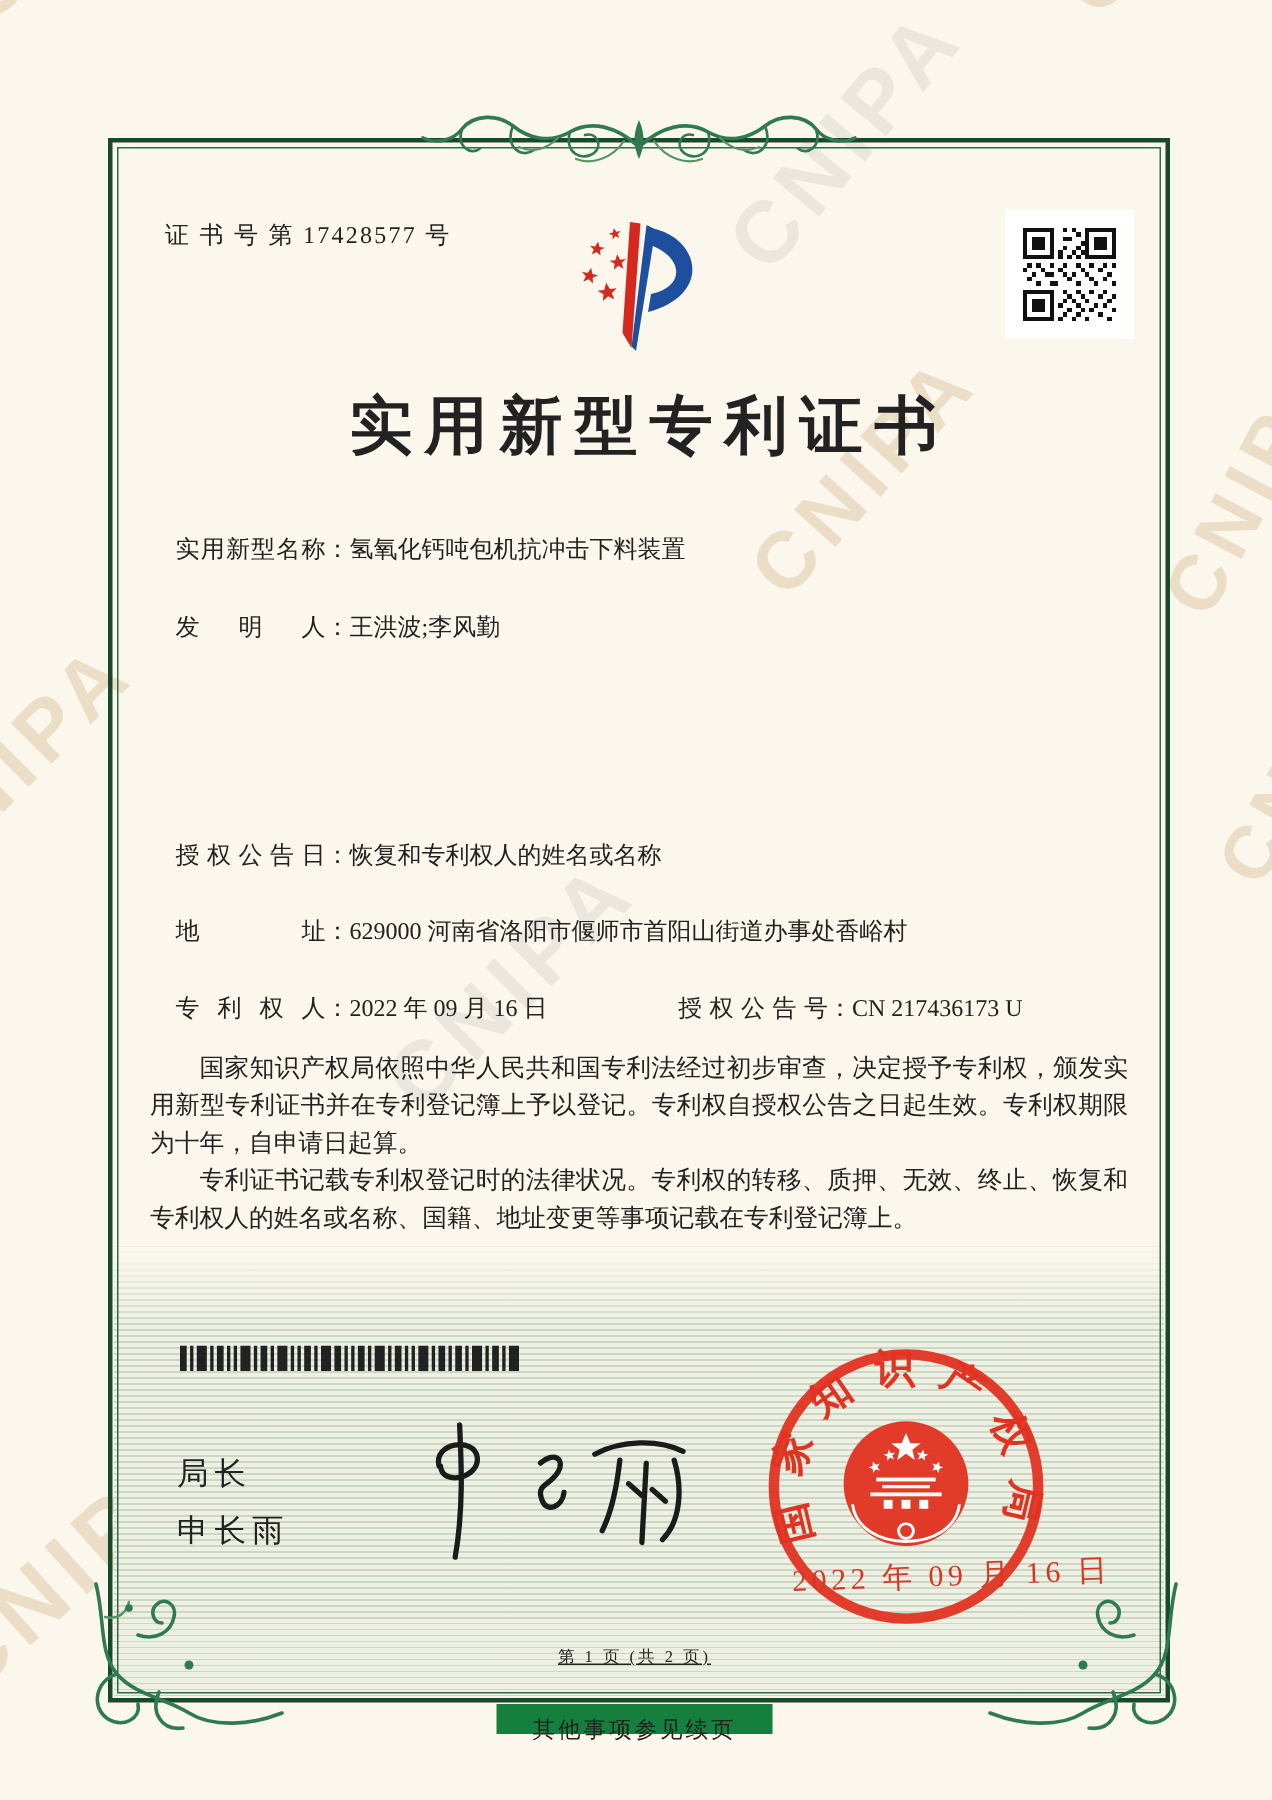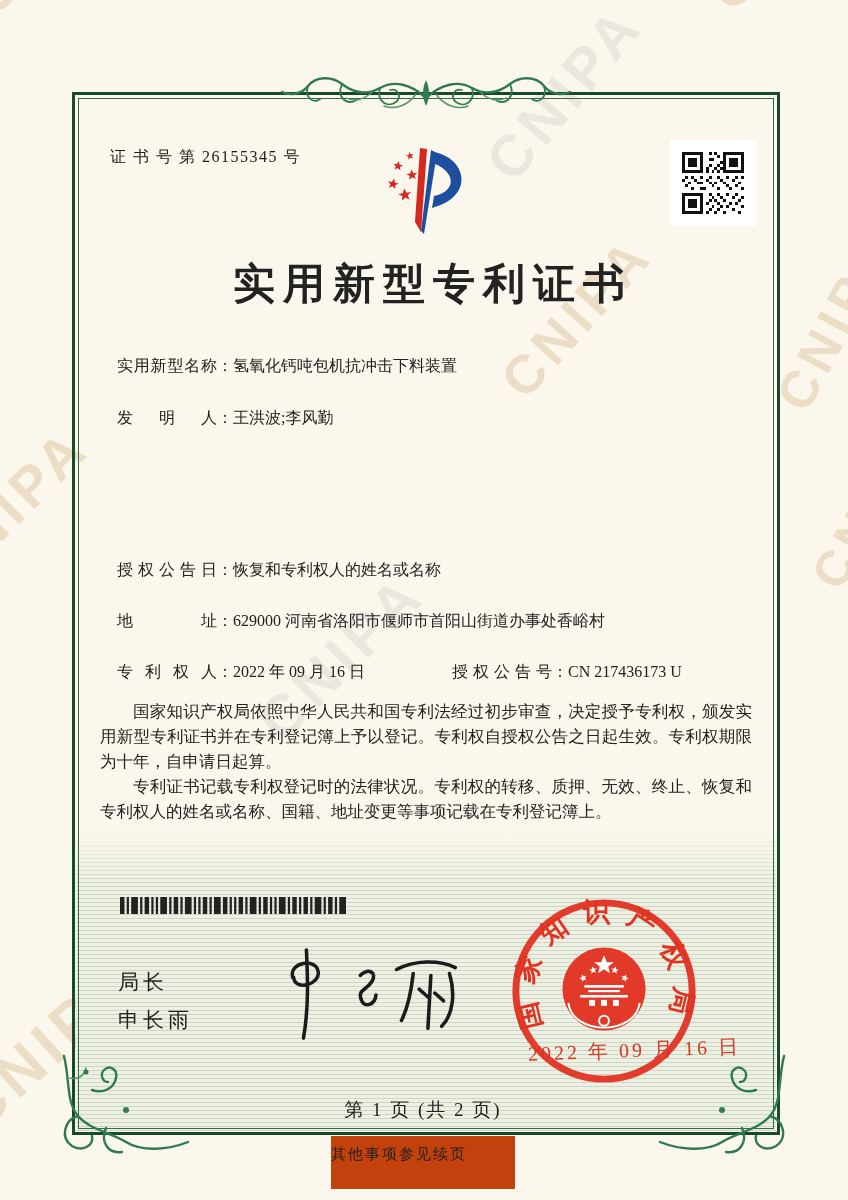--- a/index.html
+++ b/index.html
@@ -33,23 +33,23 @@
   .paras{position:absolute;left:100px;top:699px;width:652px;z-index:4;}
   .paras p{margin:0;text-indent:2em;font-size:16.5px;line-height:25px;text-align:justify;}
   
   .barcode{position:absolute;left:120px;top:897px;z-index:4;}
   .signer{position:absolute;left:118px;font-size:21px;letter-spacing:4px;z-index:4;}
   .sig{position:absolute;left:255px;top:946px;z-index:4;}
   .seal{position:absolute;left:505px;top:892px;z-index:5;}
   .sealdate{position:absolute;left:528px;top:1037px;font-size:20px;color:#d63724;
             letter-spacing:3px;z-index:6;transform:rotate(-2deg);white-space:nowrap;}
   .pageno{position:absolute;left:72px;top:1097px;width:702px;text-align:center;
-          font-size:19px;letter-spacing:2px;z-index:4;}
-  .footnote{position:absolute;left:331px;top:1136px;width:184px;height:53px;background:#c2410c;
-            line-height:36px;font-size:15px;letter-spacing:2px;z-index:4;}
+          font-size:11px;letter-spacing:2px;z-index:4;text-decoration:underline;}
+  .footnote{position:absolute;left:331px;top:1136px;width:184px;height:20px;background:#15803d;
+            text-align:center;line-height:36px;font-size:15px;letter-spacing:2px;z-index:4;}
   .orn{position:absolute;z-index:3;}
 </style>
 </head>
 <body>
 
 <div class="page">
 
   <svg width="0" height="0" style="position:absolute" aria-hidden="true">
     <defs>
       <path id="st" d="M0,-1 L0.294,-0.309 L1,-0.309 L0.43,0.118 L0.588,0.809 L0,0.4 L-0.588,0.809 L-0.43,0.118 L-1,-0.309 L-0.294,-0.309 Z"></path>
@@ -98,21 +98,21 @@
   <svg class="orn" style="left:642px;top:1050px;transform:scaleX(-1)" width="150" height="115" viewBox="0 0 150 115">
     <g fill="none" stroke="#2f7a4e" stroke-width="2.4" stroke-linecap="round">
       <path d="M8,6 C14,30 10,52 22,66 C34,80 54,82 70,92 C86,102 112,100 132,92"></path>
       <path d="M22,66 C8,70 4,88 16,96 C26,102 38,96 36,86"></path>
       <path d="M50,78 C44,92 52,104 66,102"></path>
       <path d="M36,40 C48,44 58,38 60,28 C62,20 54,14 48,20 C44,24 46,32 52,32"></path>
     </g>
     <circle cx="70" cy="60" r="3" fill="#2f7a4e"></circle>
   </svg>
 
-  <div class="certno">证 书 号 第 26155345 号</div>
+  <div class="certno">证 书 号 第 17428577 号</div>
 
   <svg class="logo" width="118" height="100" viewBox="0 0 118 100">
     <path d="M66,6 C98,12 108,50 64,62 L66,50 C90,45 88,24 62,16 Z" fill="#1d4f9e"></path>
     <path d="M52,2 L59,3 L53,86 L47,76 Z" fill="#d5281f"></path>
     <path d="M63,4 L69,7 L56,88 L53,85 Z" fill="#1d4f9e"></path>
     <g fill="#d5281f">
       <use href="#st" transform="translate(42,10) scale(4) rotate(-12)"></use>
       <use href="#st" transform="translate(30,20) scale(5) rotate(8)"></use>
       <use href="#st" transform="translate(44,29) scale(5.5) rotate(-6)"></use>
       <use href="#st" transform="translate(25,38) scale(5.5) rotate(12)"></use>

